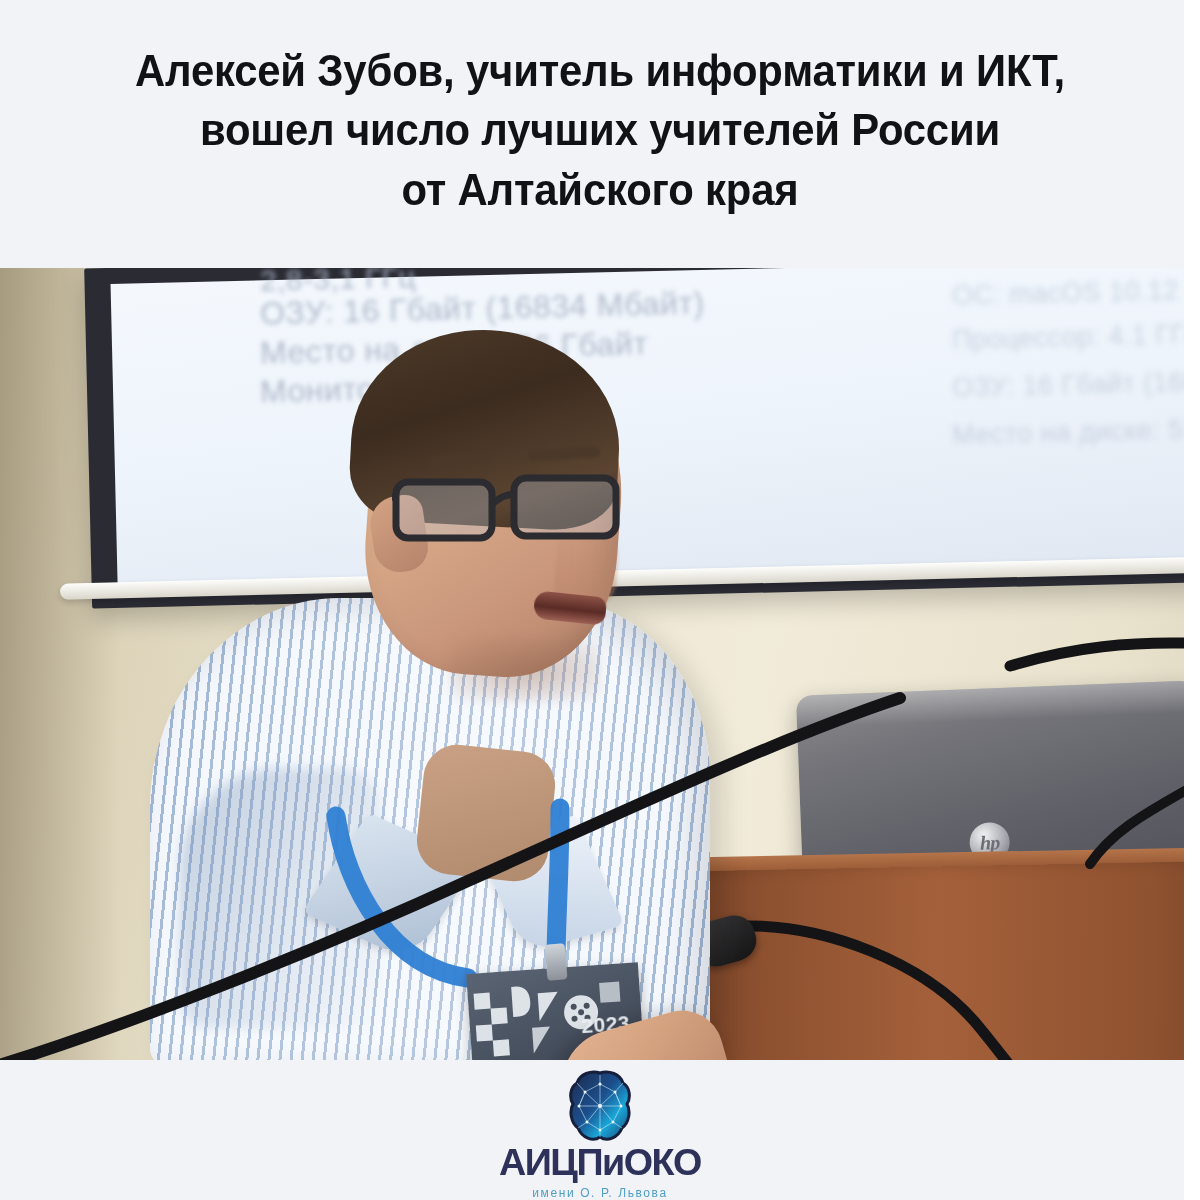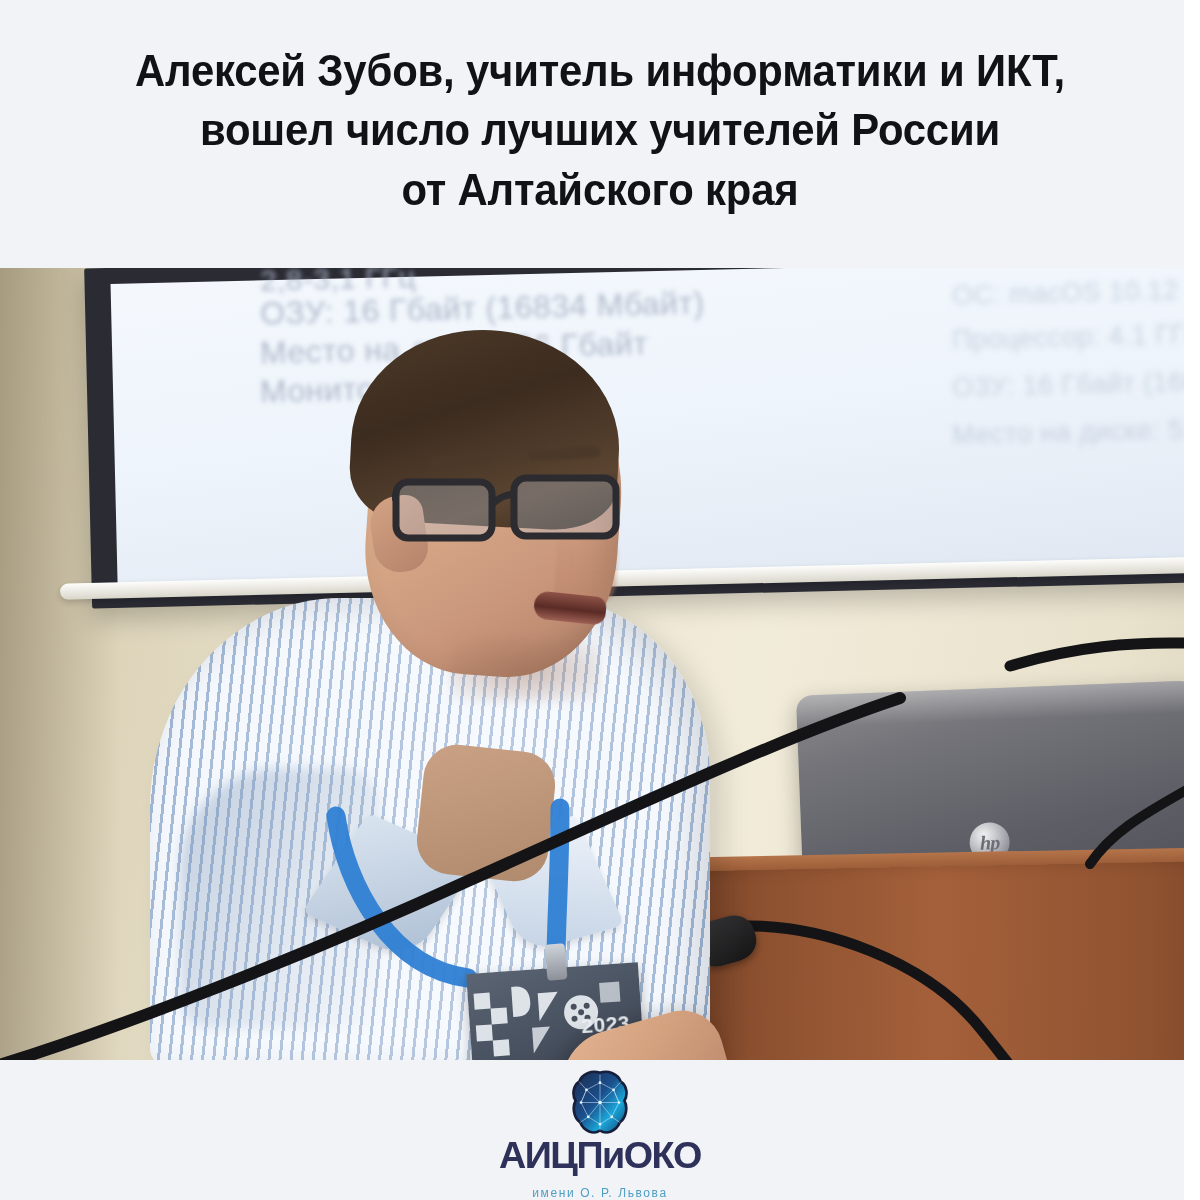--- a/index.html
+++ b/index.html
@@ -386,21 +386,21 @@
     margin-top: 2px;
     color: #2e3159;
     font-family: "Liberation Sans", "DejaVu Sans", sans-serif;
     font-weight: 700;
     font-size: 37px;
     letter-spacing: -1.5px;
     line-height: 1;
     transform: scaleX(1.02);
   }
   .logo-sub {
-    margin-top: 12px;
+    margin-top: 5px;
     color: #4f9ec4;
     font-family: "Liberation Sans", "DejaVu Sans", sans-serif;
     font-size: 12px;
     letter-spacing: 1.6px;
   }
 </style>
 </head>
 <body>
 
 <div class="card">

